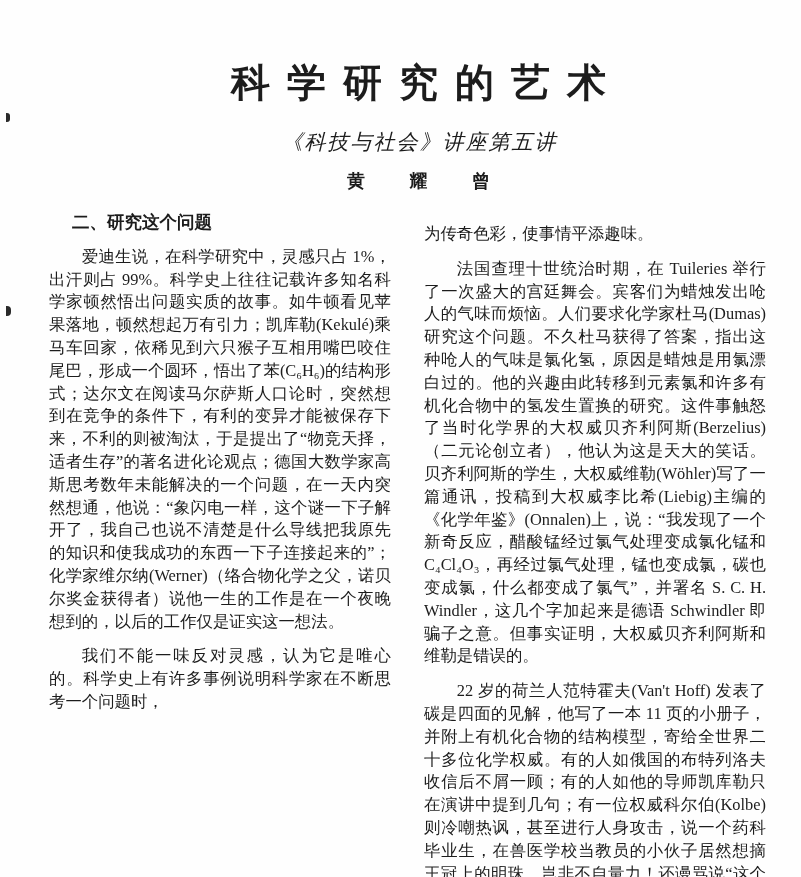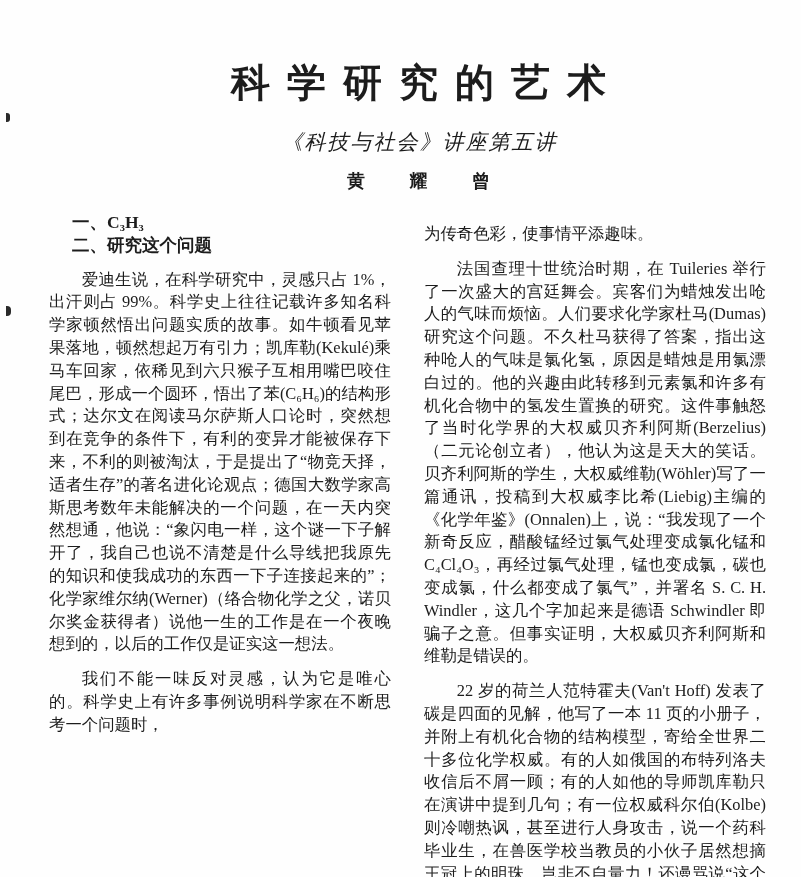--- a/index.html
+++ b/index.html
@@ -109,21 +109,20 @@
 
   <div class="page-title">科学研究的艺术</div>
 
   <div class="page-subtitle">《科技与社会》讲座第五讲</div>
 
   <div class="author">黄  耀  曾</div>
 
   <div class="columns">
 
     <div class="col">
-      <h3>一、C₃H₃</h3>
       <h3>二、研究这个问题</h3>
       <p>爱迪生说，在科学研究中，灵感只占 1%，出汗则占 99%。科学史上往往记载许多知名科学家顿然悟出问题实质的故事。如牛顿看见苹果落地，顿然想起万有引力；凯库勒(Kekulé)乘马车回家，依稀见到六只猴子互相用嘴巴咬住尾巴，形成一个圆环，悟出了苯(C₆H₆)的结构形式；达尔文在阅读马尔萨斯人口论时，突然想到在竞争的条件下，有利的变异才能被保存下来，不利的则被淘汰，于是提出了“物竞天择，适者生存”的著名进化论观点；德国大数学家高斯思考数年未能解决的一个问题，在一天内突然想通，他说：“象闪电一样，这个谜一下子解开了，我自己也说不清楚是什么导线把我原先的知识和使我成功的东西一下子连接起来的”；化学家维尔纳(Werner)（络合物化学之父，诺贝尔奖金获得者）说他一生的工作是在一个夜晚想到的，以后的工作仅是证实这一想法。</p>
       <p>我们不能一味反对灵感，认为它是唯心的。科学史上有许多事例说明科学家在不断思考一个问题时，</p>
     </div>
 
     <div class="col">
       <p class="continuation">为传奇色彩，使事情平添趣味。</p>
       <p>法国查理十世统治时期，在 Tuileries 举行了一次盛大的宫廷舞会。宾客们为蜡烛发出呛人的气味而烦恼。人们要求化学家杜马(Dumas)研究这个问题。不久杜马获得了答案，指出这种呛人的气味是氯化氢，原因是蜡烛是用氯漂白过的。他的兴趣由此转移到元素氯和许多有机化合物中的氢发生置换的研究。这件事触怒了当时化学界的大权威贝齐利阿斯(Berzelius)（二元论创立者），他认为这是天大的笑话。贝齐利阿斯的学生，大权威维勒(Wöhler)写了一篇通讯，投稿到大权威李比希(Liebig)主编的《化学年鉴》(Onnalen)上，说：“我发现了一个新奇反应，醋酸锰经过氯气处理变成氯化锰和 C₄Cl₄O₃，再经过氯气处理，锰也变成氯，碳也变成氯，什么都变成了氯气”，并署名 S. C. H. Windler，这几个字加起来是德语 Schwindler 即骗子之意。但事实证明，大权威贝齐利阿斯和维勒是错误的。</p>
       <p>22 岁的荷兰人范特霍夫(Van't Hoff) 发表了碳是四面的见解，他写了一本 11 页的小册子，并附上有机化合物的结构模型，寄给全世界二十多位化学权威。有的人如俄国的布特列洛夫收信后不屑一顾；有的人如他的导师凯库勒只在演讲中提到几句；有一位权威科尔伯(Kolbe)则冷嘲热讽，甚至进行人身攻击，说一个药科毕业生，在兽医学校当教员的小伙子居然想摘王冠上的明珠，岂非不自量力！还谩骂说“这个小伙子就象妓女一样到处卖弄风情！”收信人中只有一个叫威斯列山纳斯(Wislicenus) 的表示赞许。这本小册子后来风靡一时，事实证明他的观点是正确的。范特霍夫在 1901 年因发现化学动力学定律和渗透压而获得第</p>
     </div>

